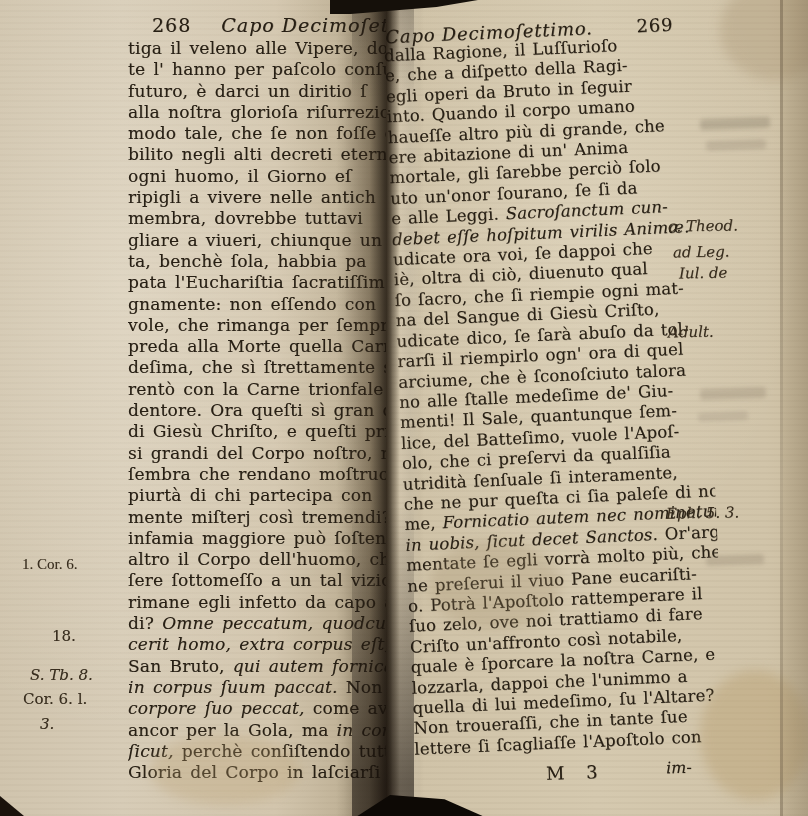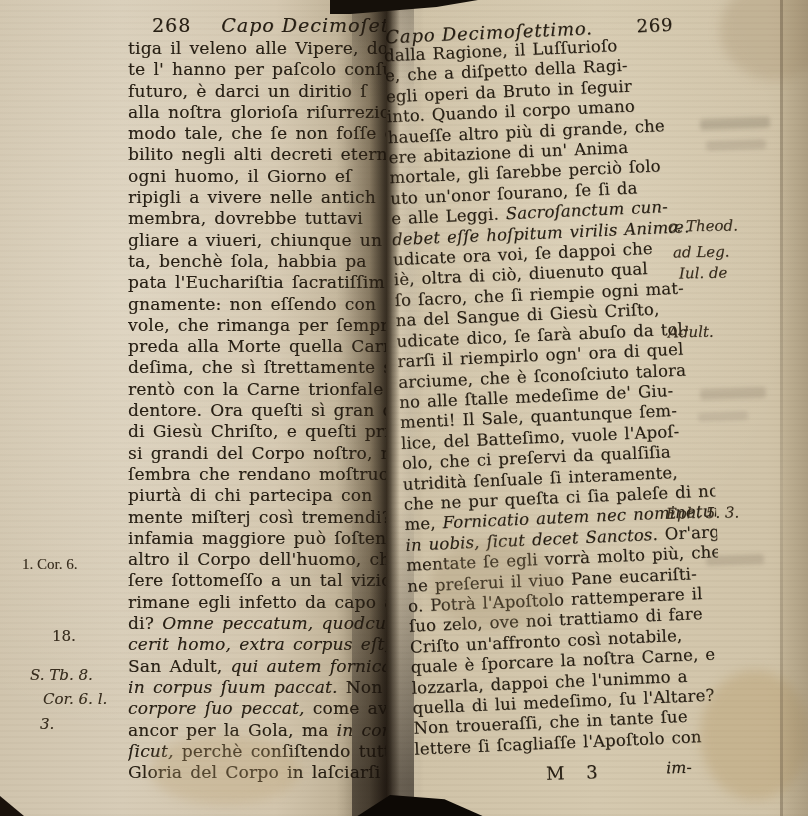--- a/index.html
+++ b/index.html
@@ -52,21 +52,21 @@
   }
   .tline{height:inherit;}
   
   .mnote{
     position:absolute;font-size:15px;color:#38ic;color:#382d1e;white-space:nowrap;z-index:3;
     text-shadow:0.3px 0.3px 0 rgba(45,36,24,0.35);
   }
   .mn-l1{left:22px;top:556px;font-family:Liberation Serif, serif;}
   .mn-l2{left:52px;top:580px;margin-top:47px;}
   .mn-l3{left:30px;top:666px;font-style:italic;}
-  .mn-l4{left:23px;top:690px;font-style:italic;margin-left:20px;}
+  .mn-l4{left:23px;top:690px;}
   .mn-l5{left:40px;top:715px;font-style:italic;}
   .mn-r1{left:668px;top:217px;font-style:italic;transform:rotate(-1deg);}
   .mn-r2{left:673px;top:243px;font-style:italic;transform:rotate(-1deg);}
   .mn-r3{left:679px;top:264px;font-style:italic;transform:rotate(-1deg);}
   .mn-r4{left:668px;top:291px;font-style:italic;transform:rotate(-1deg);margin-top:32px;}
   .mn-r5{left:666px;top:504px;font-style:italic;transform:rotate(-1deg);}
   
   .signature{
     position:absolute;left:546px;top:762px;font-size:18px;word-spacing:16px;
     color:#271f14;z-index:3;text-shadow:0.4px 0.4px 0 rgba(40,32,20,0.45);transform:rotate(-1.5deg);
@@ -152,21 +152,21 @@
         <div class="tline">si grandi del Corpo noſtro, n</div>
         <div class="tline">ſembra che rendano moſtruoſa</div>
         <div class="tline">piurtà di chi partecipa con</div>
         <div class="tline">mente miſterj così tremendi?</div>
         <div class="tline">infamia maggiore può ſoſtene</div>
         <div class="tline">altro il Corpo dell'huomo, che</div>
         <div class="tline">ſere ſottomeſſo a un tal vizio,</div>
         <div class="tline">rimane egli infetto da capo a</div>
         <div class="tline"><span>di? </span><span class="it">Omne peccatum, quodcumque</span></div>
         <div class="tline"><span class="it">cerit homo, extra corpus eſt, </span></div>
-        <div class="tline"><span>San Adult, </span><span class="it">qui autem fornica</span></div>
+        <div class="tline"><span>San Bruto, </span><span class="it">qui autem fornica</span></div>
         <div class="tline"><span class="it">in corpus ſuum paccat. </span><span>Non ſ</span></div>
         <div class="tline"><span class="it">corpore ſuo peccat, </span><span>come avvi</span></div>
         <div class="tline"><span>ancor per la Gola, ma </span><span class="it">in cor</span></div>
         <div class="tline"><span class="it">ſicut, </span><span>perchè conſiſtendo tutt</span></div>
         <div class="tline">Gloria del Corpo in laſciarſi</div>
       </div>
   </div>
 
   <div class="mnote mn-l1">1. Cor. 6.</div>
   <div class="mnote mn-l2">18.</div>

